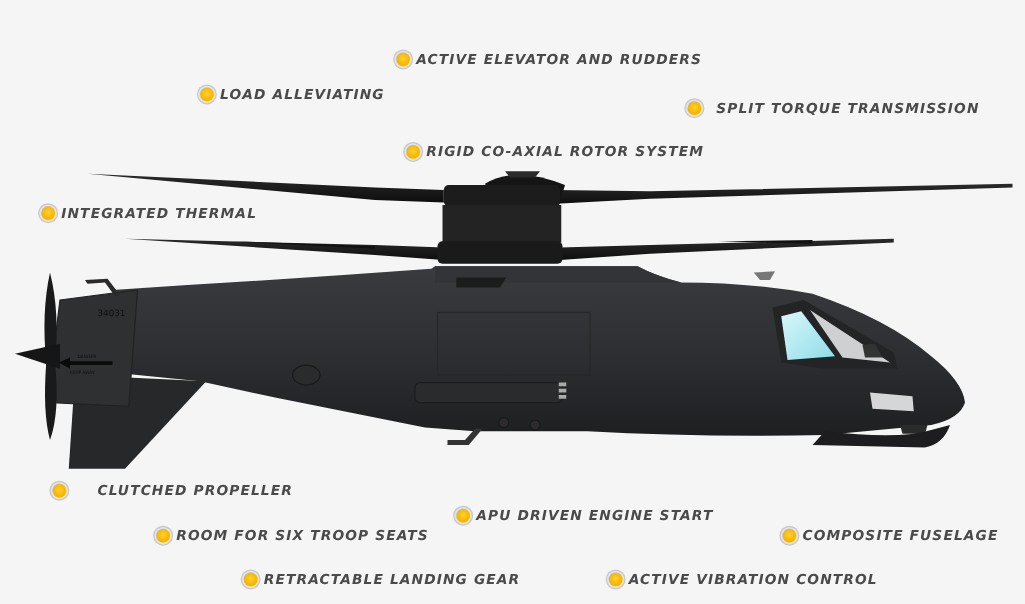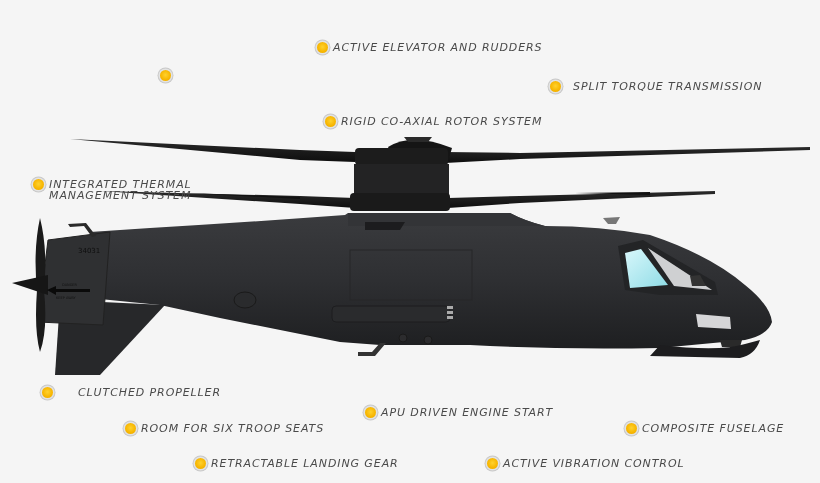--- a/index.html
+++ b/index.html
@@ -10,21 +10,21 @@
       overflow: hidden;
       font-family: "DejaVu Sans", sans-serif;
     }
     .label {
       position: absolute;
       display: flex;
       align-items: flex-start;
       gap: 5px;
       color: #4a4a4a;
       font-size: 11px;
-      font-weight: normal;
+      font-weight: bold;
       font-style: italic;
       letter-spacing: 0.9px;
       line-height: 11px;
       text-transform: uppercase;
       white-space: nowrap;
       padding-left: 17px;
     }
     .dot {
       width: 11px; height: 11px;
       border-radius: 50%;
@@ -131,42 +131,42 @@
 <div class="label" style="left:300px;top:42px;">
   <span class="dot"></span>
   <span class="text-lines">
       <span>ACTIVE ELEVATOR AND RUDDERS</span>
     </span>
 </div>
 
 <div class="label" style="left:143px;top:70px;">
   <span class="dot"></span>
   <span class="text-lines">
+    <span>LOAD ALLEVIATING</span>
   </span>
 </div>
 
 <div class="label" style="left:533px;top:81px;gap:12px;">
   <span class="dot"></span>
   <span class="text-lines">
       <span>SPLIT TORQUE TRANSMISSION</span>
     </span>
 </div>
 
 <div class="label" style="left:308px;top:116px;">
   <span class="dot"></span>
   <span class="text-lines">
       <span>RIGID CO-AXIAL ROTOR SYSTEM</span>
     </span>
 </div>
 
-<div class="label" style="left:16px;top:179px;">
+<div class="label" style="left:16px;top:165px;">
   <span class="dot"></span>
   <span class="text-lines">
     <span>INTEGRATED THERMAL</span>
-    <span>MANAGEMENT SYSTEM</span>
   </span>
 </div>
 
 <div class="label" style="left:25px;top:387px;gap:25px;">
   <span class="dot"></span>
   <span class="text-lines">
       <span>CLUTCHED PROPELLER</span>
     </span>
 </div>
 

